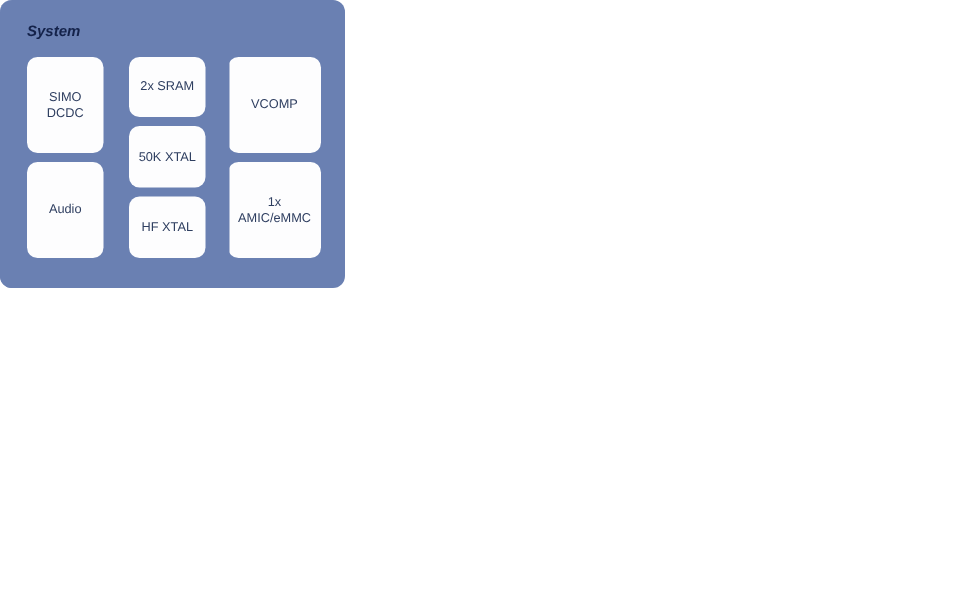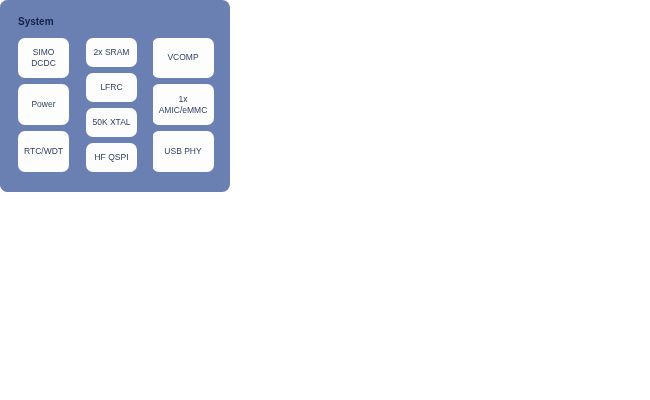--- a/index.html
+++ b/index.html
@@ -20,21 +20,21 @@
   .block.light { background:#edeff6; }
   .block.blue  { background:#6a80b2; }
   .block h2 {
     font-size:10px;
     font-weight:500;
     color:#1d2b49;
     line-height:1.15;
     white-space:pre-line;
     flex:0 0 auto;
   }
-  .block.blue h2 { font-weight:700; color:#14224a; }
+  .block.blue h2 { font-weight:700; color:#14224a;font-style:italic; }
   .content { flex:1 1 auto; display:flex; }
   .col { display:flex; flex-direction:column; }
   .box {
     background:#fdfdfe;
     border-radius:7px;
     color:#2e3e60;
     font-size:8.5px;
     line-height:1.3;
     display:flex;
     align-items:center;
@@ -192,21 +192,20 @@
 SPI/I²C</div>
       <div class="box">Up to 105
 GPIO</div>
       <div class="box">1x SPI/I²C
 Slave</div>
     </div>
     <div class="col">
       <div class="box">VCOMP</div>
       <div class="box">1x
 AMIC/eMMC</div>
-      <div class="box">USB PHY</div>
     </div>
   </div>
 </section>
 
 <section class="block light" id="security">
   <h2>Security</h2>
   <div class="content">
     <div class="box">Secure
 Boot</div>
     <div class="box">Key
@@ -215,23 +214,21 @@
 Accel</div>
     <div class="box">RNG</div>
   </div>
 </section>
 
 <section class="block blue" id="system">
   <h2>System</h2>
   <div class="content">
     <div class="col">
       <div class="box">SIMO DCDC</div>
-      <div class="box">Power</div>
-      <div class="box">RTC/WDT</div>
+      <div class="box">Audio</div>
     </div>
     <div class="col">
       <div class="box">2x SRAM</div>
-      <div class="box">LFRC</div>
       <div class="box">50K XTAL</div>
-      <div class="box">HF QSPI</div>
+      <div class="box">HF XTAL</div>
     </div>
   </div>
 </section>
 
 </body></html>

